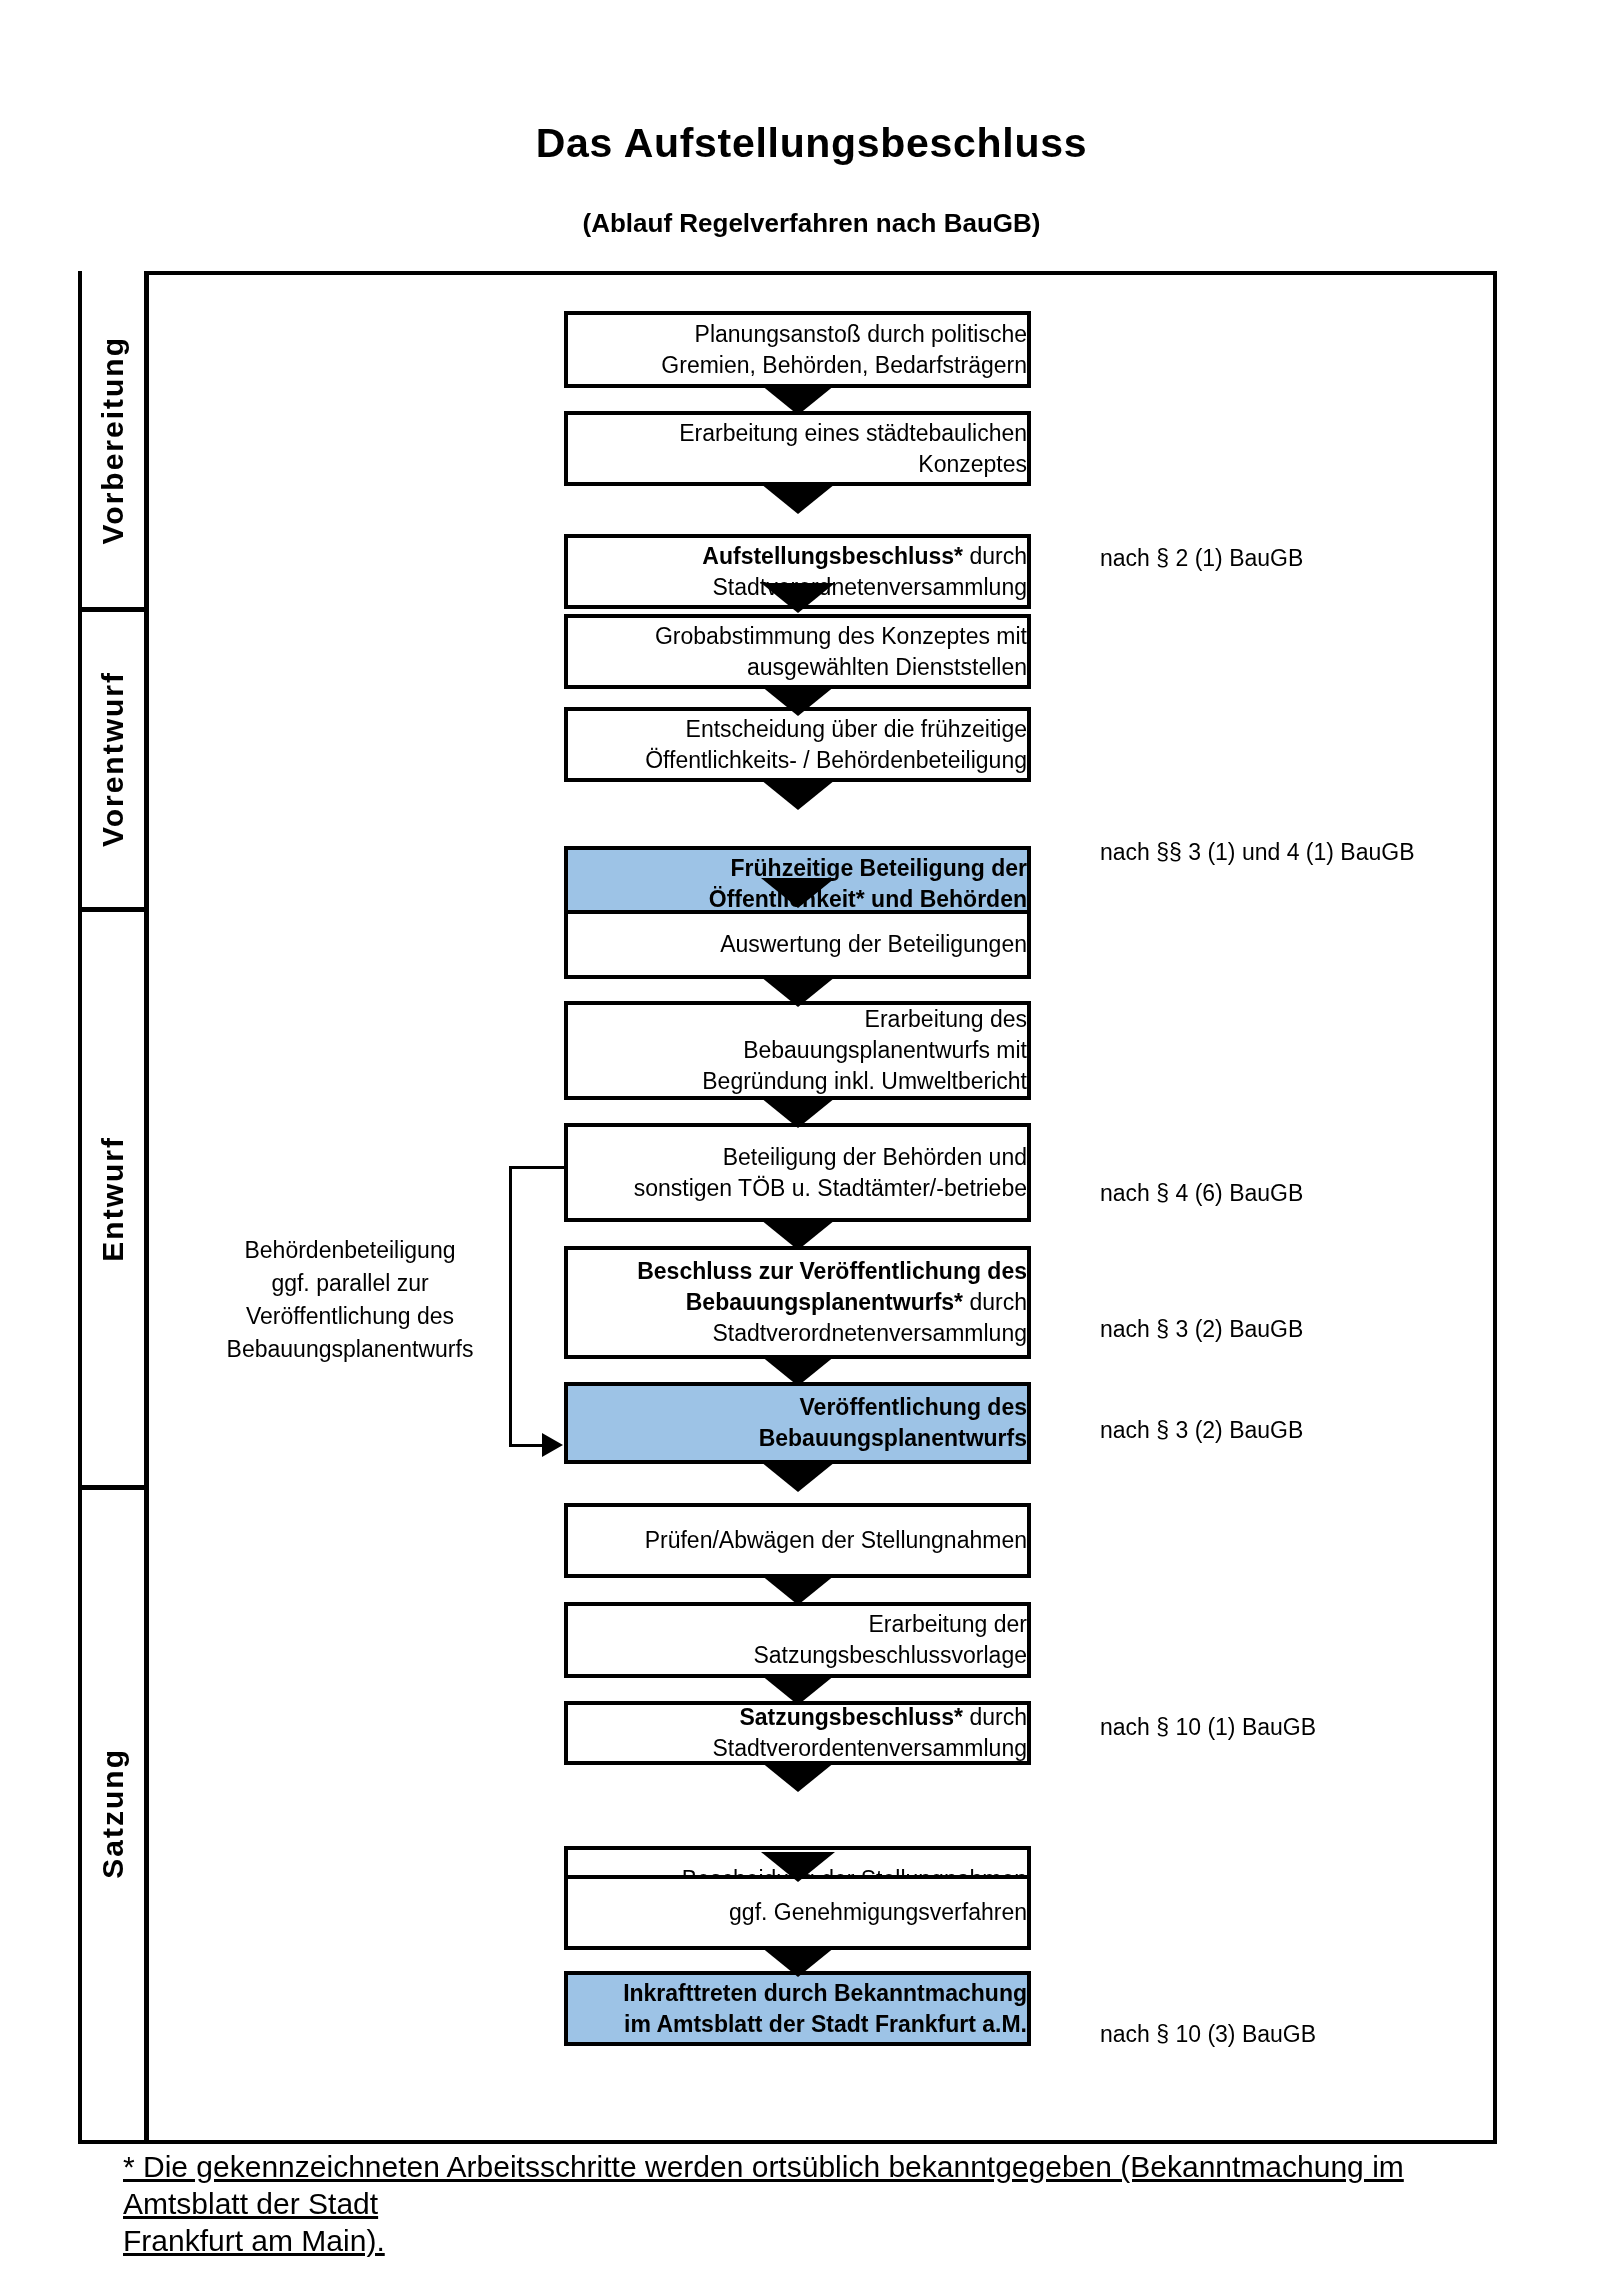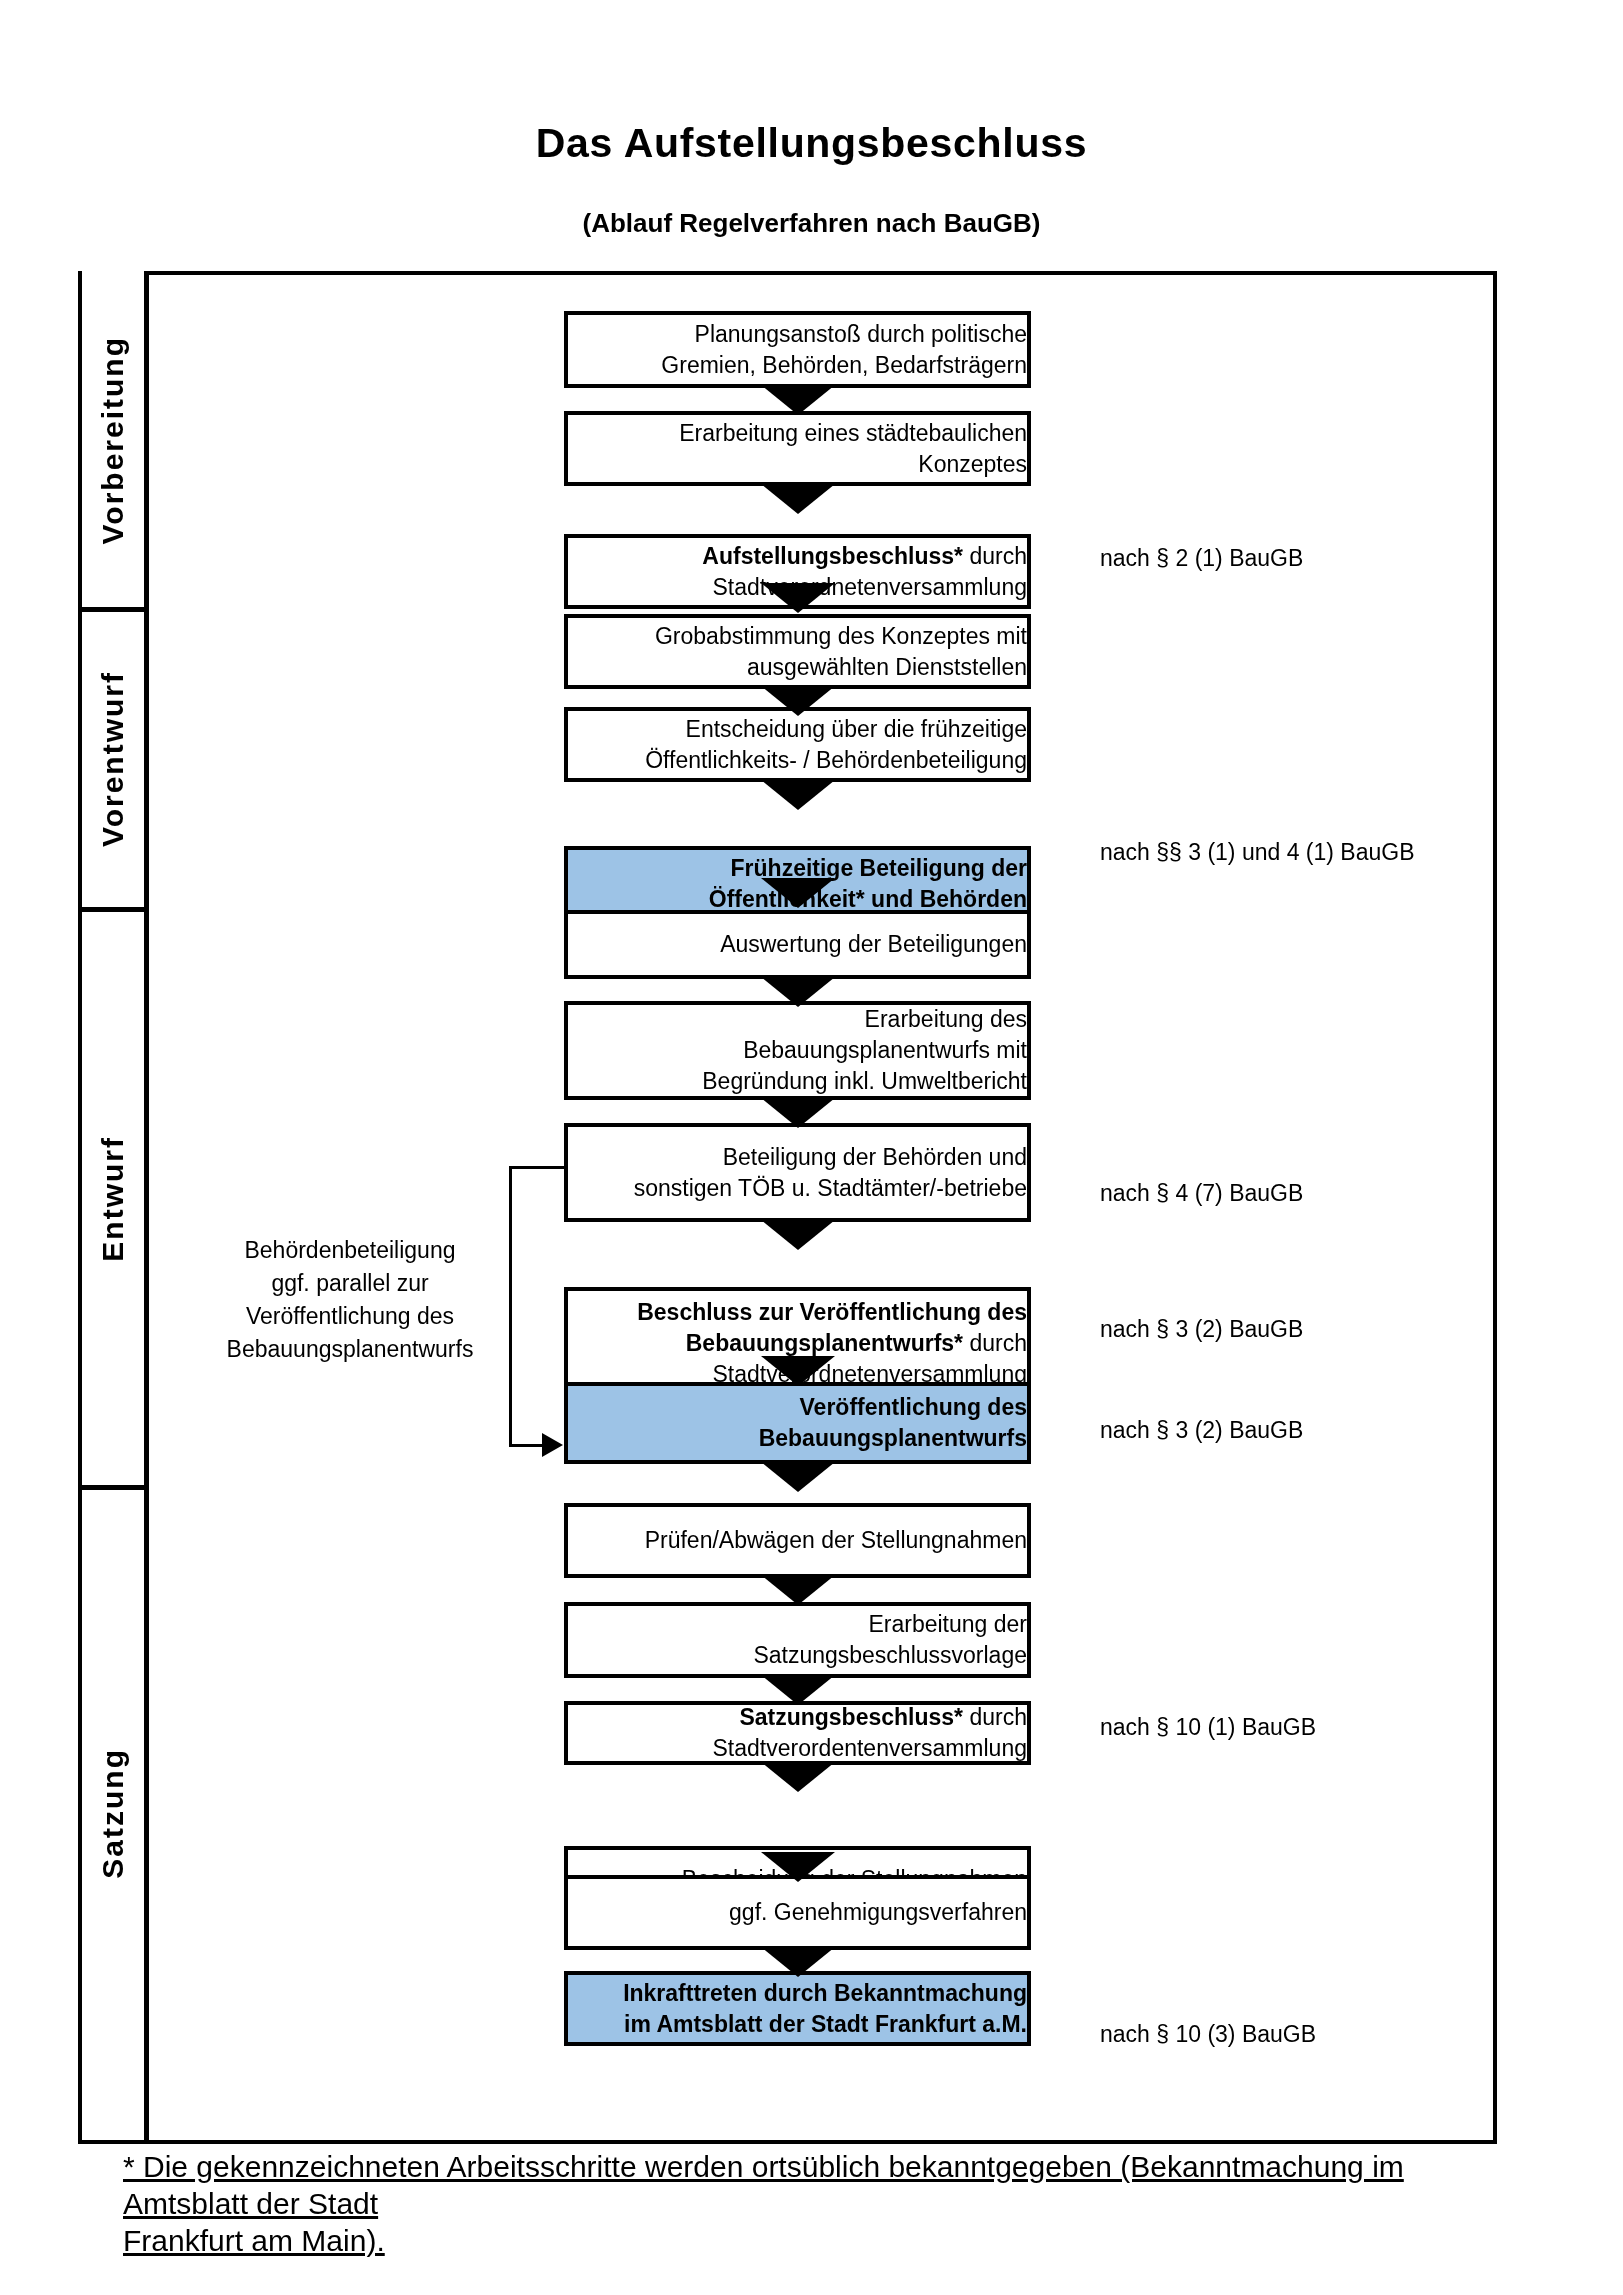--- a/index.html
+++ b/index.html
@@ -100,21 +100,21 @@
       </div>
       <div class="flowbox" style="top: 1001px; height: 99px;">
         <div class="box-line"><span class="seg">Erarbeitung des</span></div>
         <div class="box-line"><span class="seg">Bebauungsplanentwurfs mit</span></div>
         <div class="box-line"><span class="seg">Begründung inkl. Umweltbericht</span></div>
       </div>
       <div class="flowbox" style="top: 1123px; height: 99px;">
         <div class="box-line"><span class="seg">Beteiligung der Behörden und</span></div>
         <div class="box-line"><span class="seg">sonstigen TÖB u. Stadtämter/-betriebe</span></div>
       </div>
-      <div class="flowbox" style="top: 1287px; height: 113px;">
+      <div class="flowbox" style="top: 1246px; height: 113px;">
         <div class="box-line"><span class="seg b">Beschluss zur Veröffentlichung des</span></div>
         <div class="box-line"><span class="seg b">Bebauungsplanentwurfs*</span><span class="seg"> durch</span></div>
         <div class="box-line"><span class="seg">Stadtverordnetenversammlung</span></div>
       </div>
       <div class="flowbox hl" style="top: 1382px; height: 82px; background: rgb(157, 195, 230);">
         <div class="box-line"><span class="seg b">Veröffentlichung des</span></div>
         <div class="box-line"><span class="seg b">Bebauungsplanentwurfs</span></div>
       </div>
       <div class="flowbox" style="top: 1503px; height: 75px;">
         <div class="box-line"><span class="seg">Prüfen/Abwägen der Stellungnahmen</span></div>
@@ -152,21 +152,21 @@
       <div class="arrow-down" style="left: 761px; top: 1462px;"></div>
       <div class="arrow-down" style="left: 761px; top: 1575px;"></div>
       <div class="arrow-down" style="left: 761px; top: 1675px;"></div>
       <div class="arrow-down" style="left: 761px; top: 1762px;"></div>
       <div class="arrow-down" style="left: 761px; top: 1852px;"></div>
       <div class="arrow-down" style="left: 761px; top: 1947px;"></div>
     </div>
   <div id="refs">
       <div class="ref" style="top: 545px;">nach § 2 (1) BauGB</div>
       <div class="ref" style="top: 839px;">nach §§ 3 (1) und 4 (1) BauGB</div>
-      <div class="ref" style="top: 1180px;">nach § 4 (7) BauGB</div>
+      <div class="ref" style="top: 1180px;">nach § 4 (6) BauGB</div>
       <div class="ref" style="top: 1316px;">nach § 3 (2) BauGB</div>
       <div class="ref" style="top: 1417px;">nach § 3 (2) BauGB</div>
       <div class="ref" style="top: 1714px;">nach § 10 (1) BauGB</div>
       <div class="ref" style="top: 2021px;">nach § 10 (3) BauGB</div>
     </div>
   <div class="side-note" id="sidenote">
       <div class="note-line">Behördenbeteiligung</div>
       <div class="note-line">ggf. parallel zur</div>
       <div class="note-line">Veröffentlichung des</div>
       <div class="note-line">Bebauungsplanentwurfs</div>

